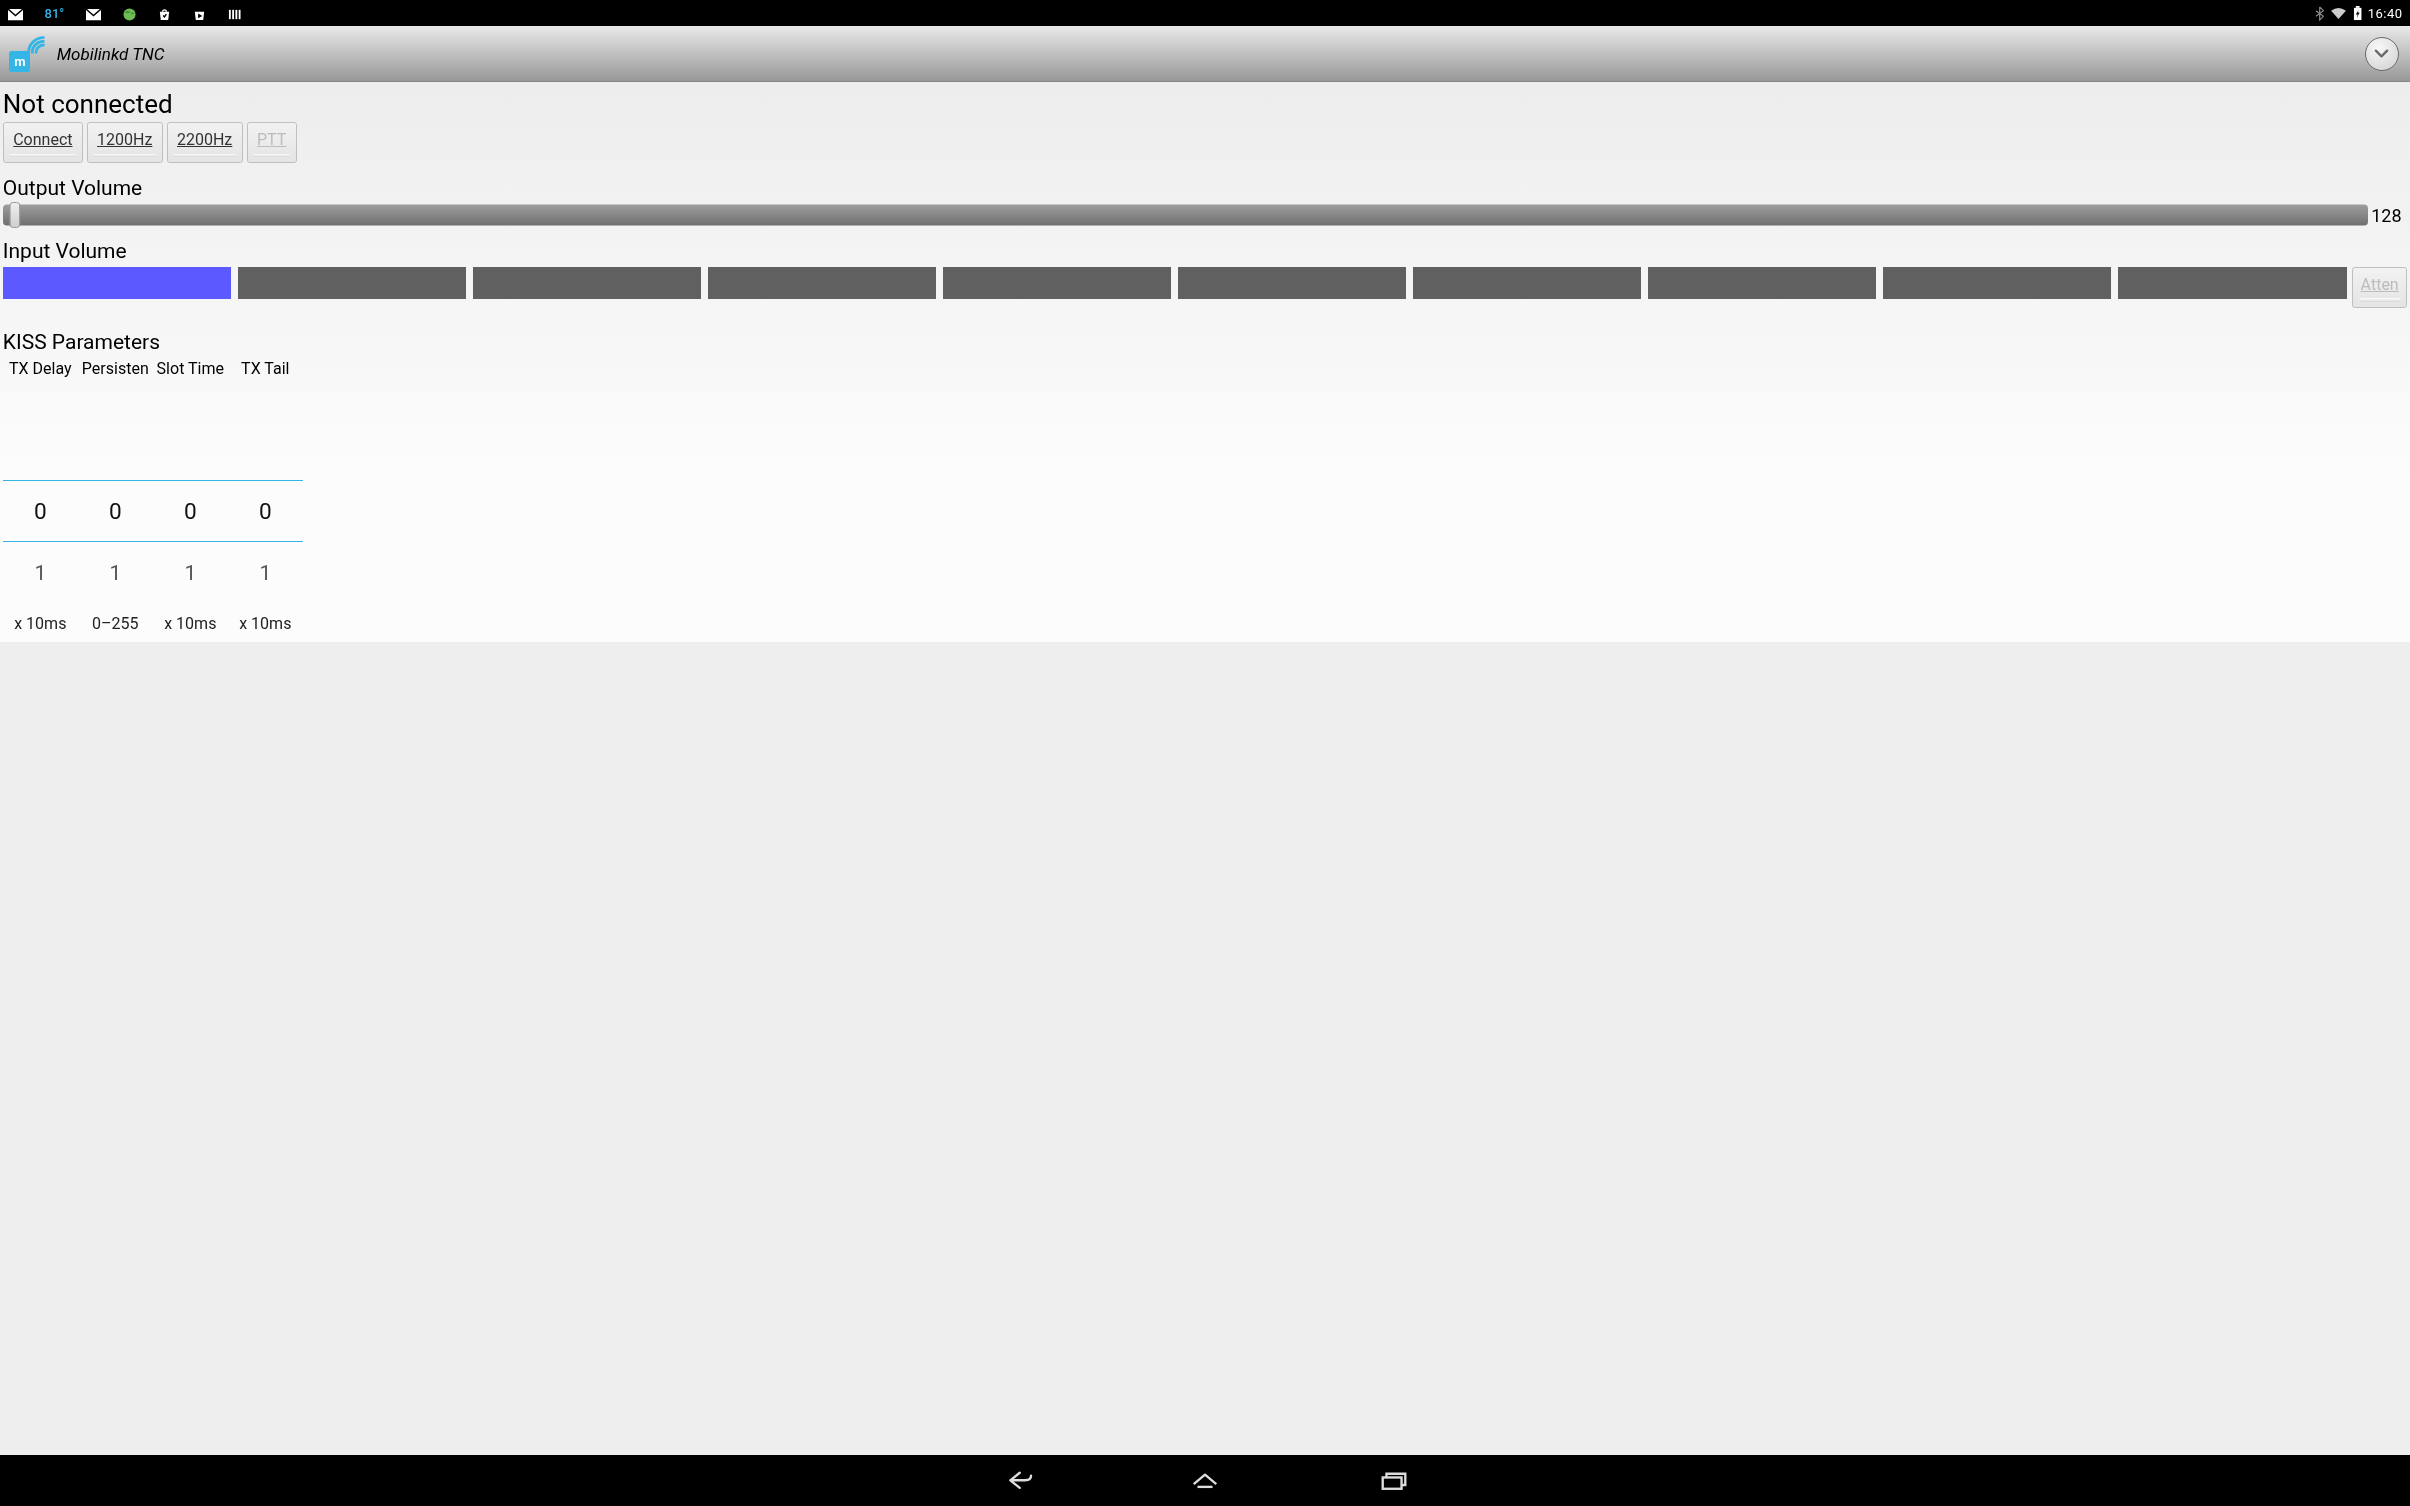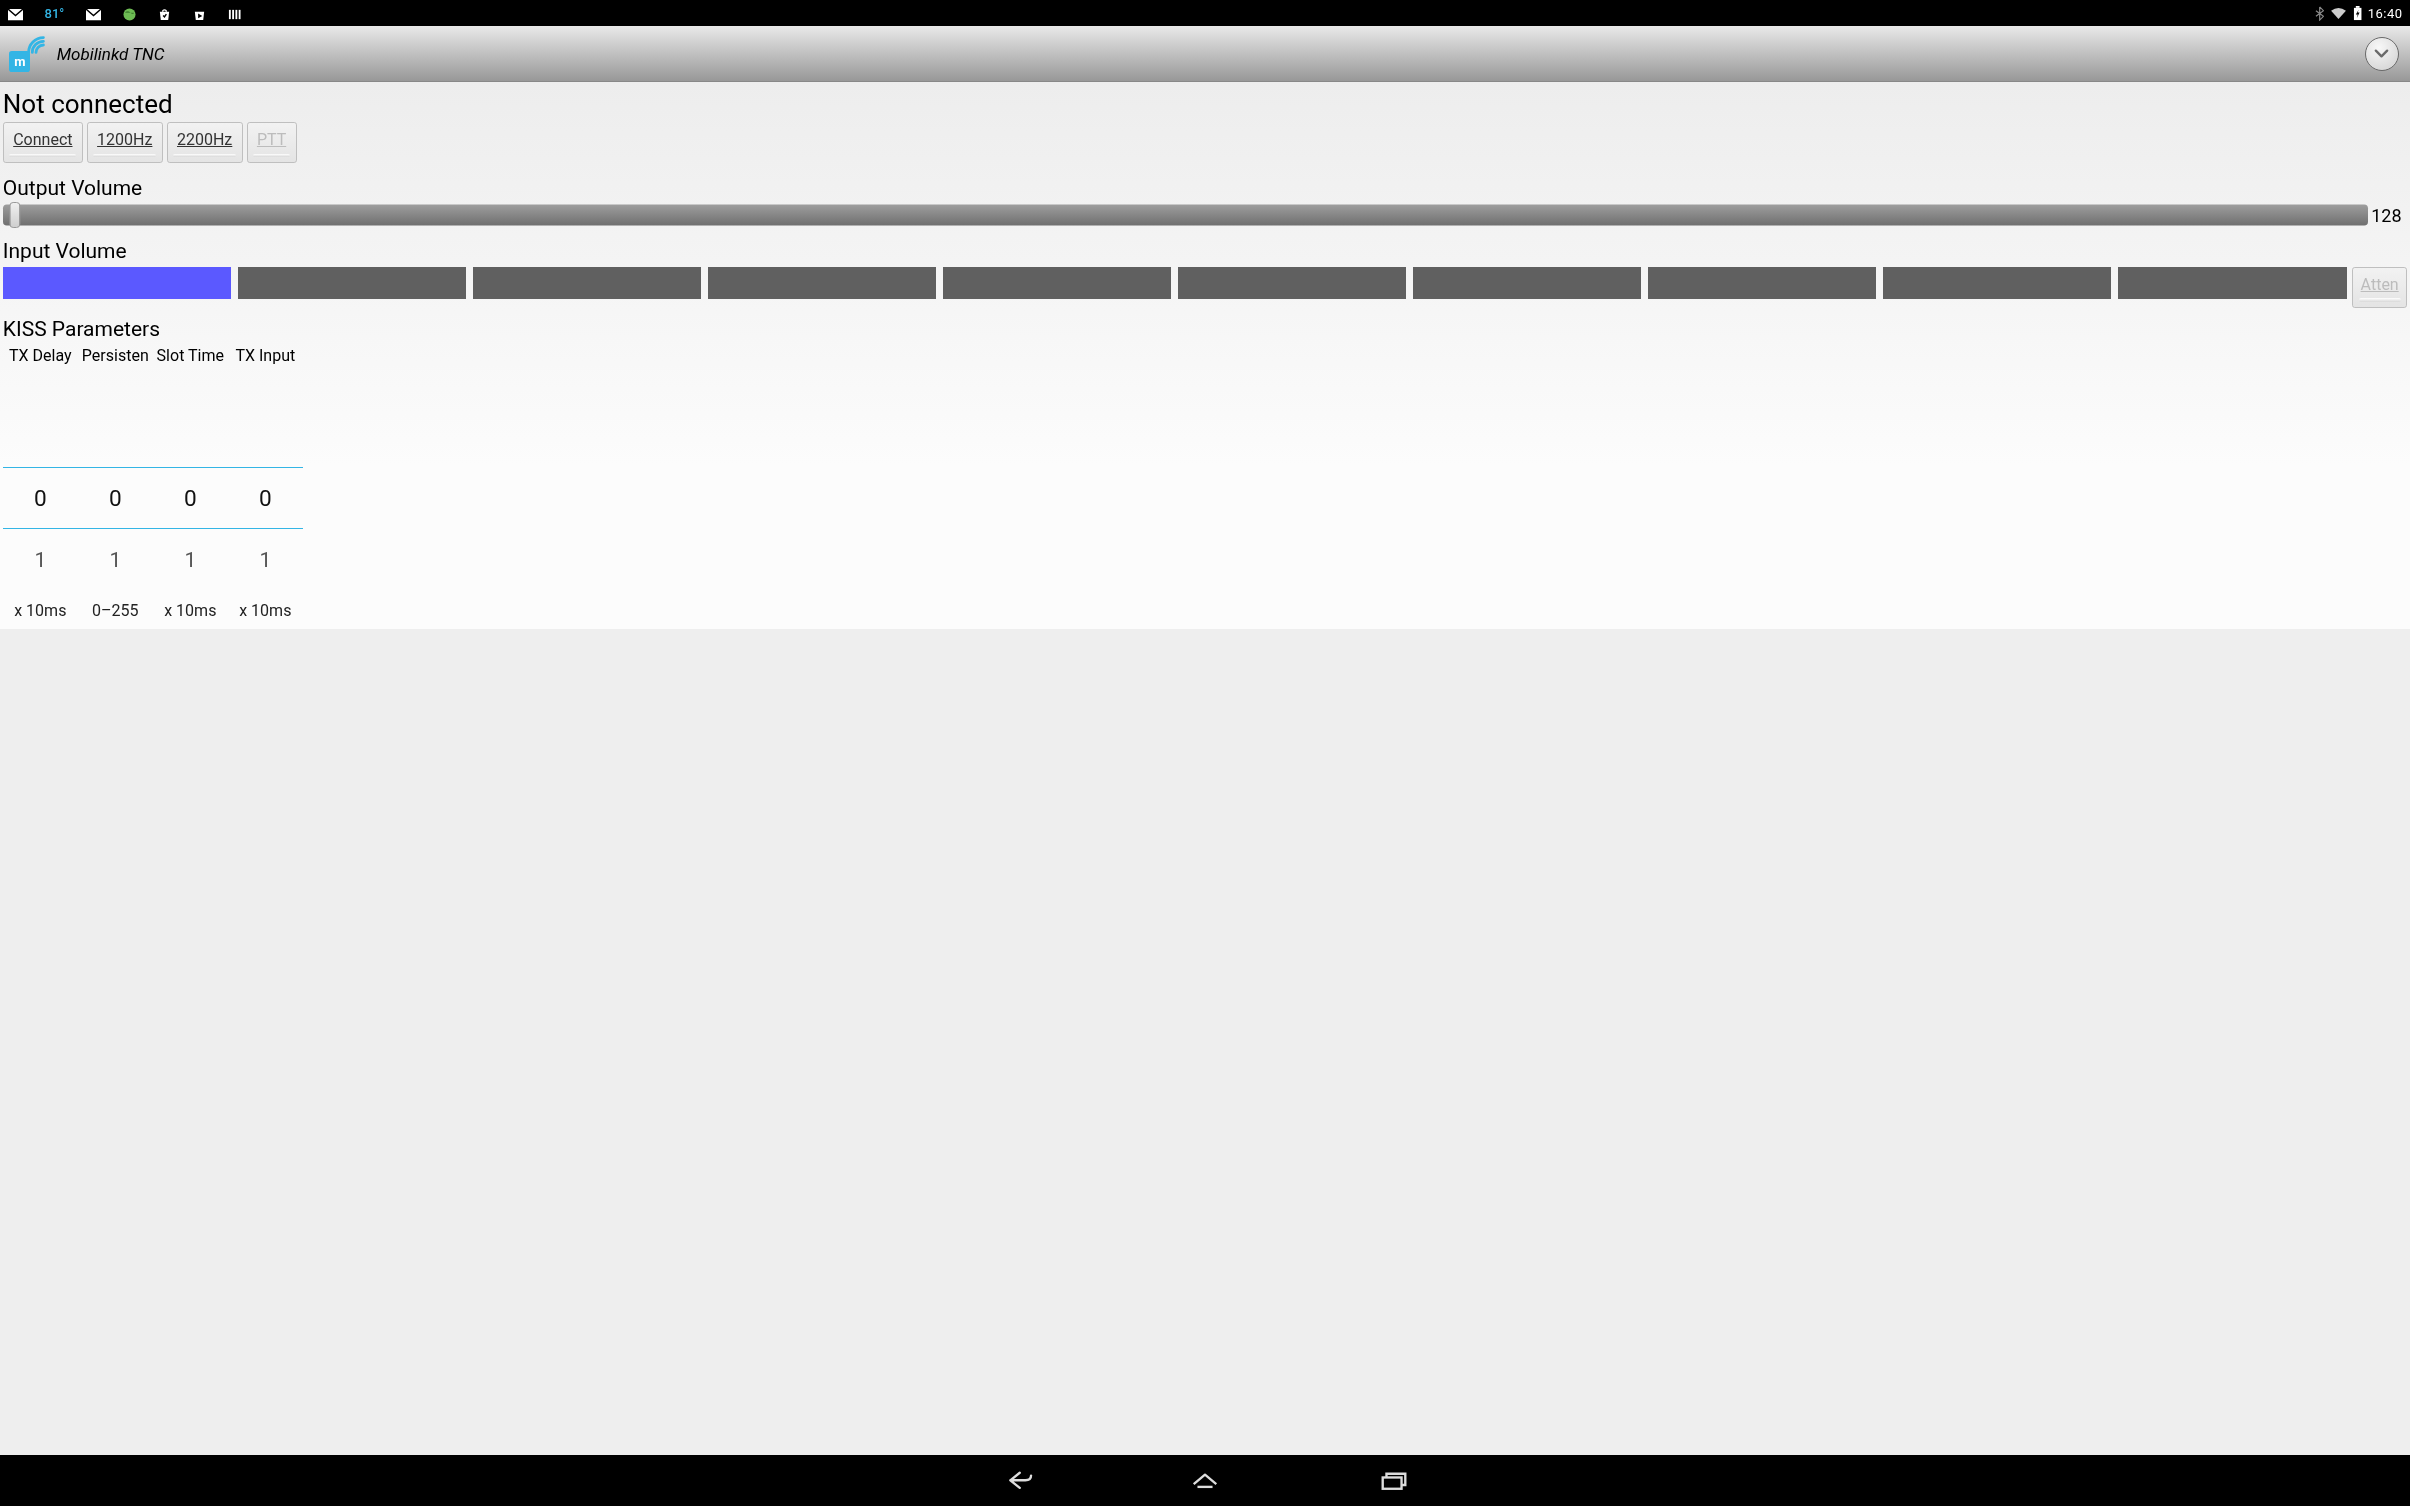--- a/index.html
+++ b/index.html
@@ -291,27 +291,27 @@
         <div class="meter-seg"></div>
         <div class="meter-seg"></div>
         <div class="meter-seg"></div>
         <div class="meter-seg"></div>
         <div class="meter-seg"></div>
         <div class="meter-seg"></div>
       </div>
     <div class="holo-btn disabled" style="padding:6.6px 7.5px 13px;">Atten</div>
   </div>
 
-  <div class="section-label" style="margin-top:9px;">KISS Parameters</div>
+  <div class="section-label" style="margin-top:22px;">KISS Parameters</div>
 
   <div class="kiss-header-row" id="kiss-headers">
       <div class="kiss-col-h">TX Delay</div>
       <div class="kiss-col-h">Persisten</div>
       <div class="kiss-col-h">Slot Time</div>
-      <div class="kiss-col-h">TX Input</div>
+      <div class="kiss-col-h">TX Tail</div>
     </div>
 
   <div class="kiss-pickers" id="kiss-pickers">
       <div class="picker">
         <div class="cell"></div>
         <div class="cell sel">0</div>
         <div class="cell">1</div>
         <div class="unit">x 10ms</div>
       </div>
       <div class="picker">

